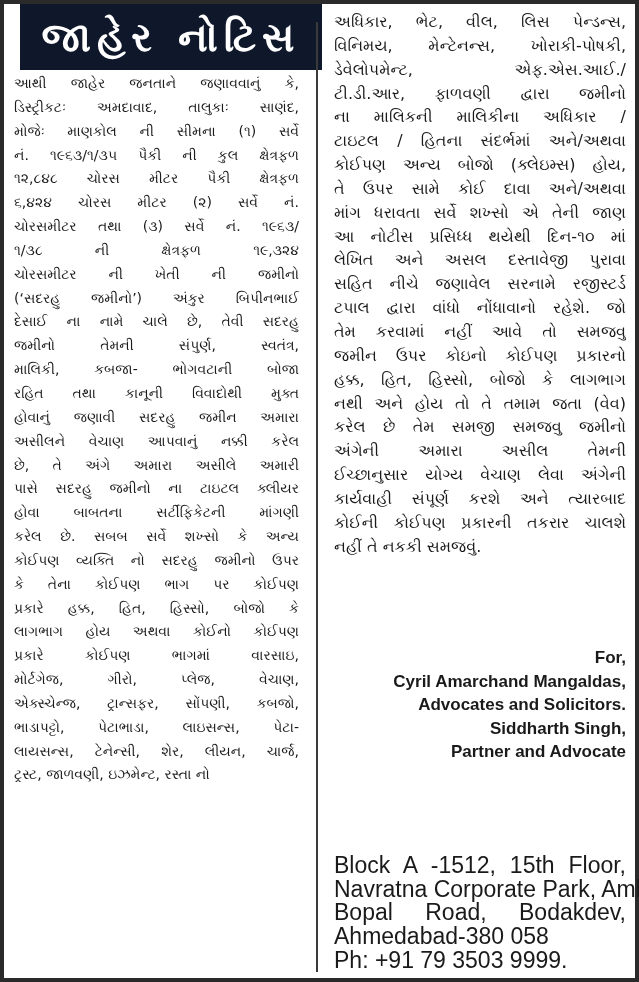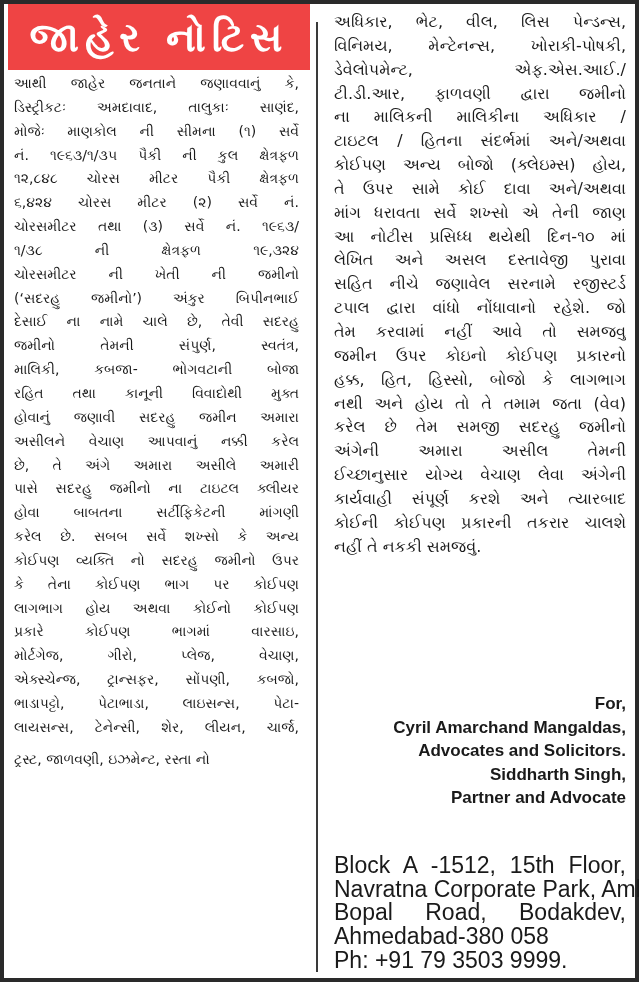--- a/index.html
+++ b/index.html
@@ -3,48 +3,47 @@
 <meta charset="utf-8">
 <style>
   * { box-sizing: border-box; margin: 0; padding: 0; }
   html, body { width: 639px; height: 982px; background: #2a2a2a; overflow: hidden; }
   body { position: relative; font-family: "DejaVu Sans", sans-serif; color: #1a1a1a; }
   .frame {
     position: absolute; left: 4px; top: 4px; width: 631px; height: 974px;
     background: #ffffff;
   }
   .header {
-    position: absolute; left: 4px; top: 0; width: 302px; height: 66px;
-    background: #ef4444; color: #ffffff;
+    position: absolute; left: 16px; top: 0; width: 302px; height: 66px;
+    background: #0f172a; color: #ffffff;
     display: flex; align-items: center; justify-content: center;
     font-family: "DejaVu Sans", sans-serif; font-weight: bold;
     font-size: 40px; letter-spacing: 6px;
   }
   .col-left {
     position: absolute; left: 10px; top: 68px; width: 285px;
     font-size: 14px; line-height: 23.85px; text-align: justify;
   }
   .col-left .line, .col-right .line {
     display: block; white-space: nowrap; text-align-last: justify;
     overflow: hidden;
   }
-  .col-left .line.last { text-align-last: left; margin-top: 8px; }
+  .col-left .line.last { text-align-last: left; }
   .divider {
     position: absolute; left: 312px; top: 18px; width: 2px; height: 950px;
     background: #3a3a3a;
   }
   .col-right {
     position: absolute; left: 330px; top: 6px; width: 292px;
     font-size: 16px; line-height: 23.85px;
   }
   .col-right .line.last { text-align-last: left; }
   .sig {
     position: absolute; left: 330px; width: 292px;
     font-family: "Liberation Sans", sans-serif;
-    margin-top: 46px;
   }
   .sig .b { font-weight: bold; font-size: 17px; text-align: right; display: block; line-height: 23.5px; }
   .addr { position: absolute; left: 330px; top: 850px; width: 292px; font-family: "Liberation Sans", sans-serif; font-size: 23px; line-height: 23.7px; }
   .addr .line { display: block; white-space: nowrap; }
   .addr .j { text-align: justify; text-align-last: justify; }
 </style>
 </head>
 <body>
 
 <div class="frame">
@@ -66,20 +65,21 @@
       <span class="line">માલિકી, કબજા- ભોગવટાની બોજા</span>
       <span class="line">રહિત તથા કાનૂની વિવાદોથી મુક્ત</span>
       <span class="line">હોવાનું જણાવી સદરહુ જમીન અમારા</span>
       <span class="line">અસીલને વેચાણ આપવાનું નક્કી કરેલ</span>
       <span class="line">છે, તે અંગે અમારા અસીલે અમારી</span>
       <span class="line">પાસે સદરહુ જમીનો ના ટાઇટલ ક્લીયર</span>
       <span class="line">હોવા બાબતના સર્ટીફિકેટની માંગણી</span>
       <span class="line">કરેલ છે. સબબ સર્વે શખ્સો કે અન્ય</span>
       <span class="line">કોઈપણ વ્યક્તિ નો સદરહુ જમીનો ઉપર</span>
       <span class="line">કે તેના કોઈપણ ભાગ પર કોઈપણ</span>
+      <span class="line">પ્રકારે હક્ક, હિત, હિસ્સો, બોજો કે</span>
       <span class="line">લાગભાગ હોય અથવા કોઈનો કોઈપણ</span>
       <span class="line">પ્રકારે કોઈપણ ભાગમાં વારસાઇ,</span>
       <span class="line">મોર્ટગેજ, ગીરો, પ્લેજ, વેચાણ,</span>
       <span class="line">એક્સ્ચેન્જ, ટ્રાન્સફર, સોંપણી, કબજો,</span>
       <span class="line">ભાડાપટ્ટો, પેટાભાડા, લાઇસન્સ, પેટા-</span>
       <span class="line">લાયસન્સ, ટેનેન્સી, શેર, લીયન, ચાર્જ,</span>
       <span class="line last">ટ્રસ્ટ, જાળવણી, ઇઝમેન્ટ, રસ્તા નો</span>
     </div>
 
   <div class="divider"></div>
@@ -95,21 +95,21 @@
       <span class="line">તે ઉપર સામે કોઈ દાવા અને/અથવા</span>
       <span class="line">માંગ ધરાવતા સર્વે શખ્સો એ તેની જાણ</span>
       <span class="line">આ નોટીસ પ્રસિધ્ધ થયેથી દિન-૧૦ માં</span>
       <span class="line">લેખિત અને અસલ દસ્તાવેજી પુરાવા</span>
       <span class="line">સહિત નીચે જણાવેલ સરનામે રજીસ્ટર્ડ</span>
       <span class="line">ટપાલ દ્વારા વાંધો નોંધાવાનો રહેશે. જો</span>
       <span class="line">તેમ કરવામાં નહીં આવે તો સમજવુ</span>
       <span class="line">જમીન ઉપર કોઇનો કોઈપણ પ્રકારનો</span>
       <span class="line">હક્ક, હિત, હિસ્સો, બોજો કે લાગભાગ</span>
       <span class="line">નથી અને હોય તો તે તમામ જતા (વેવ)</span>
-      <span class="line">કરેલ છે તેમ સમજી સદરહુ જમીનો</span>
+      <span class="line">કરેલ છે તેમ સમજી સમજવુ જમીનો</span>
       <span class="line">અંગેની અમારા અસીલ તેમની</span>
       <span class="line">ઈચ્છાનુસાર યોગ્ય વેચાણ લેવા અંગેની</span>
       <span class="line">કાર્યવાહી સંપૂર્ણ કરશે અને ત્યારબાદ</span>
       <span class="line">કોઈની કોઈપણ પ્રકારની તકરાર ચાલશે</span>
       <span class="line last">નહીં તે નકકી સમજવું.</span>
     </div>
 
   <div class="sig" style="top:642px;">
     <span class="b">For,</span>
     <span class="b">Cyril Amarchand Mangaldas,</span>

